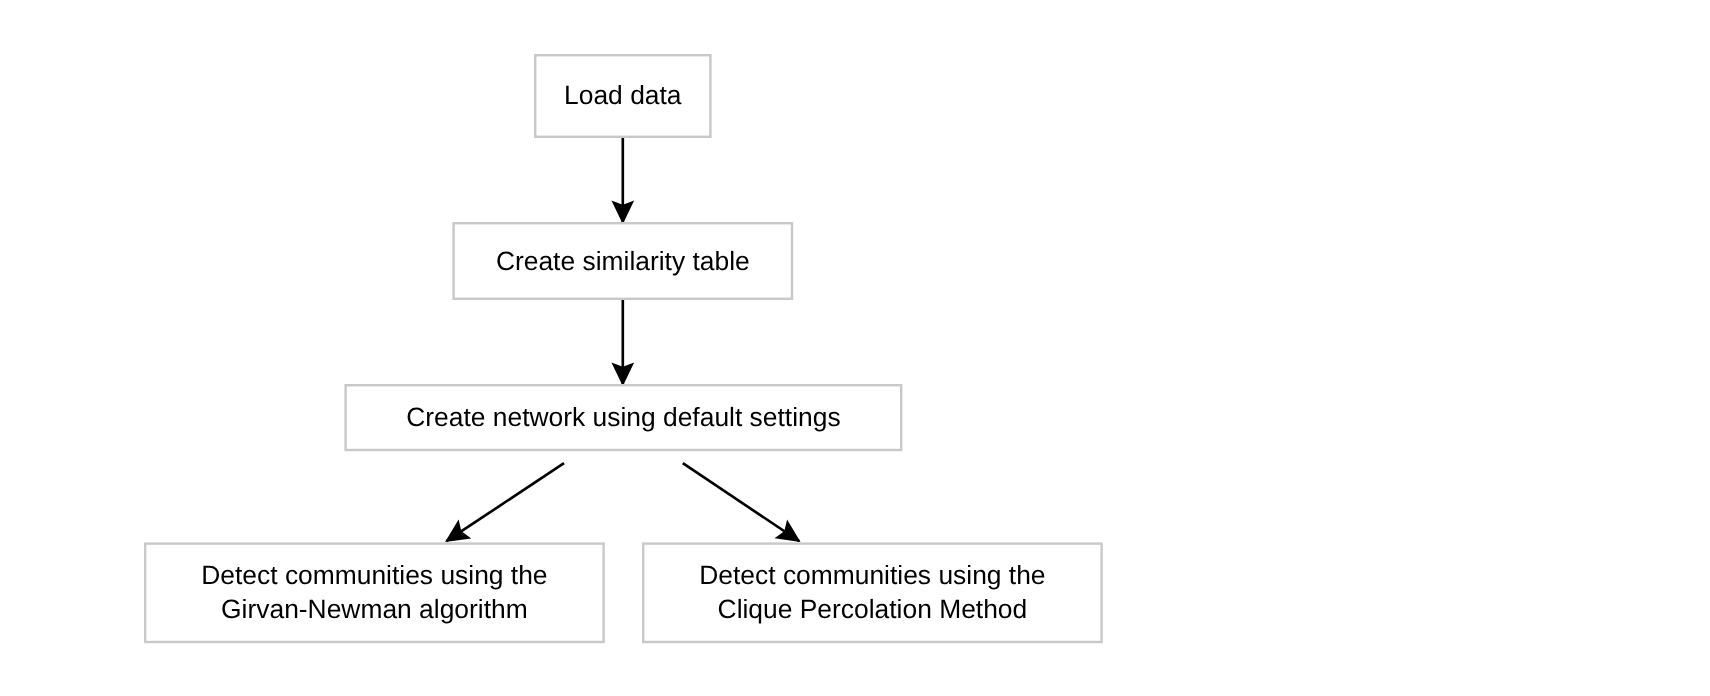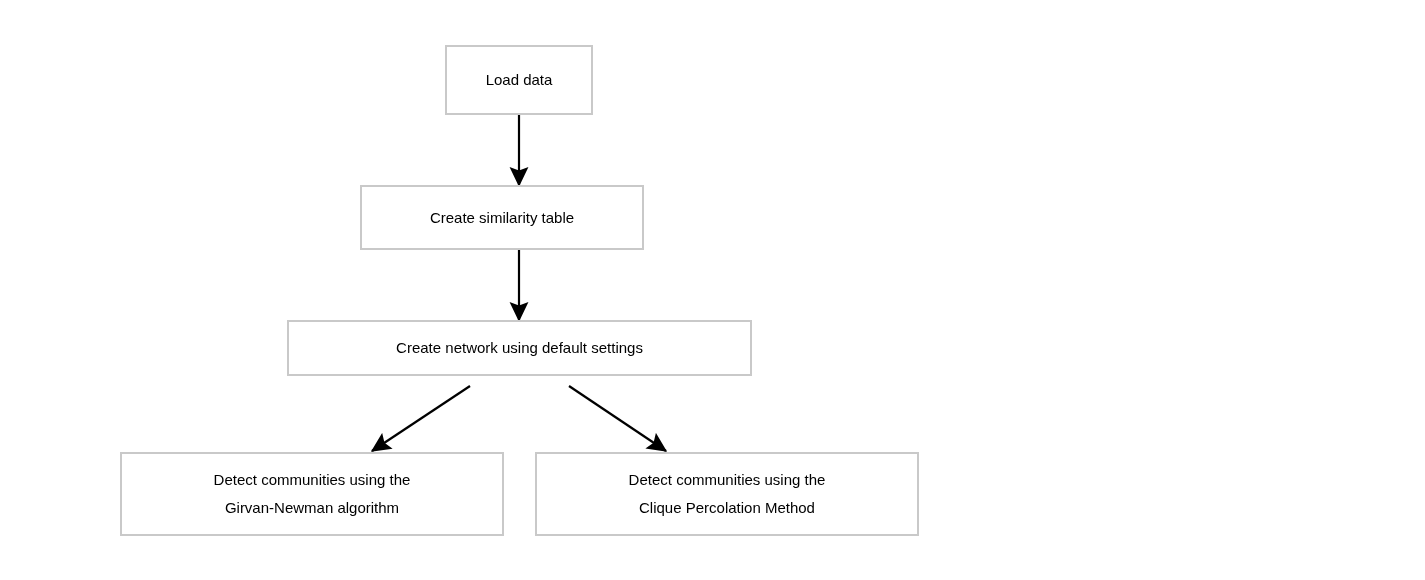--- a/index.html
+++ b/index.html
@@ -26,36 +26,36 @@
     width: 1425px;
     height: 580px;
     pointer-events: none;
   }
   .node {
     position: absolute;
     box-sizing: border-box;
     border: 2px solid #c9c9c9;
     background: #ffffff;
     color: #000000;
-    font-size: 15px;
+    font-size: 22px;
     line-height: 28px;
     text-align: center;
     display: flex;
     align-items: center;
     justify-content: center;
     padding: 0 6px;
     z-index: 2;
   }
   .node .label {
     display: block;
     white-space: pre-line;
   }
   
   #node-load-data        { left: 445px; top: 45px;  width: 148px; height: 70px; }
-  #node-similarity-table { left: 360px; top: 185px; width: 284px; height: 65px; }
+  #node-similarity-table { left: 377px; top: 185px; width: 284px; height: 65px; }
   #node-create-network   { left: 287px; top: 320px; width: 465px; height: 56px; }
   #node-girvan-newman    { left: 120px; top: 452px; width: 384px; height: 84px; }
   #node-clique-percolation { left: 535px; top: 452px; width: 384px; height: 84px; }
 </style>
 </head>
 <body>
 
 <div id="canvas">
 
   <svg id="edges" viewBox="0 0 1425 580" width="1425" height="580" aria-hidden="true">

